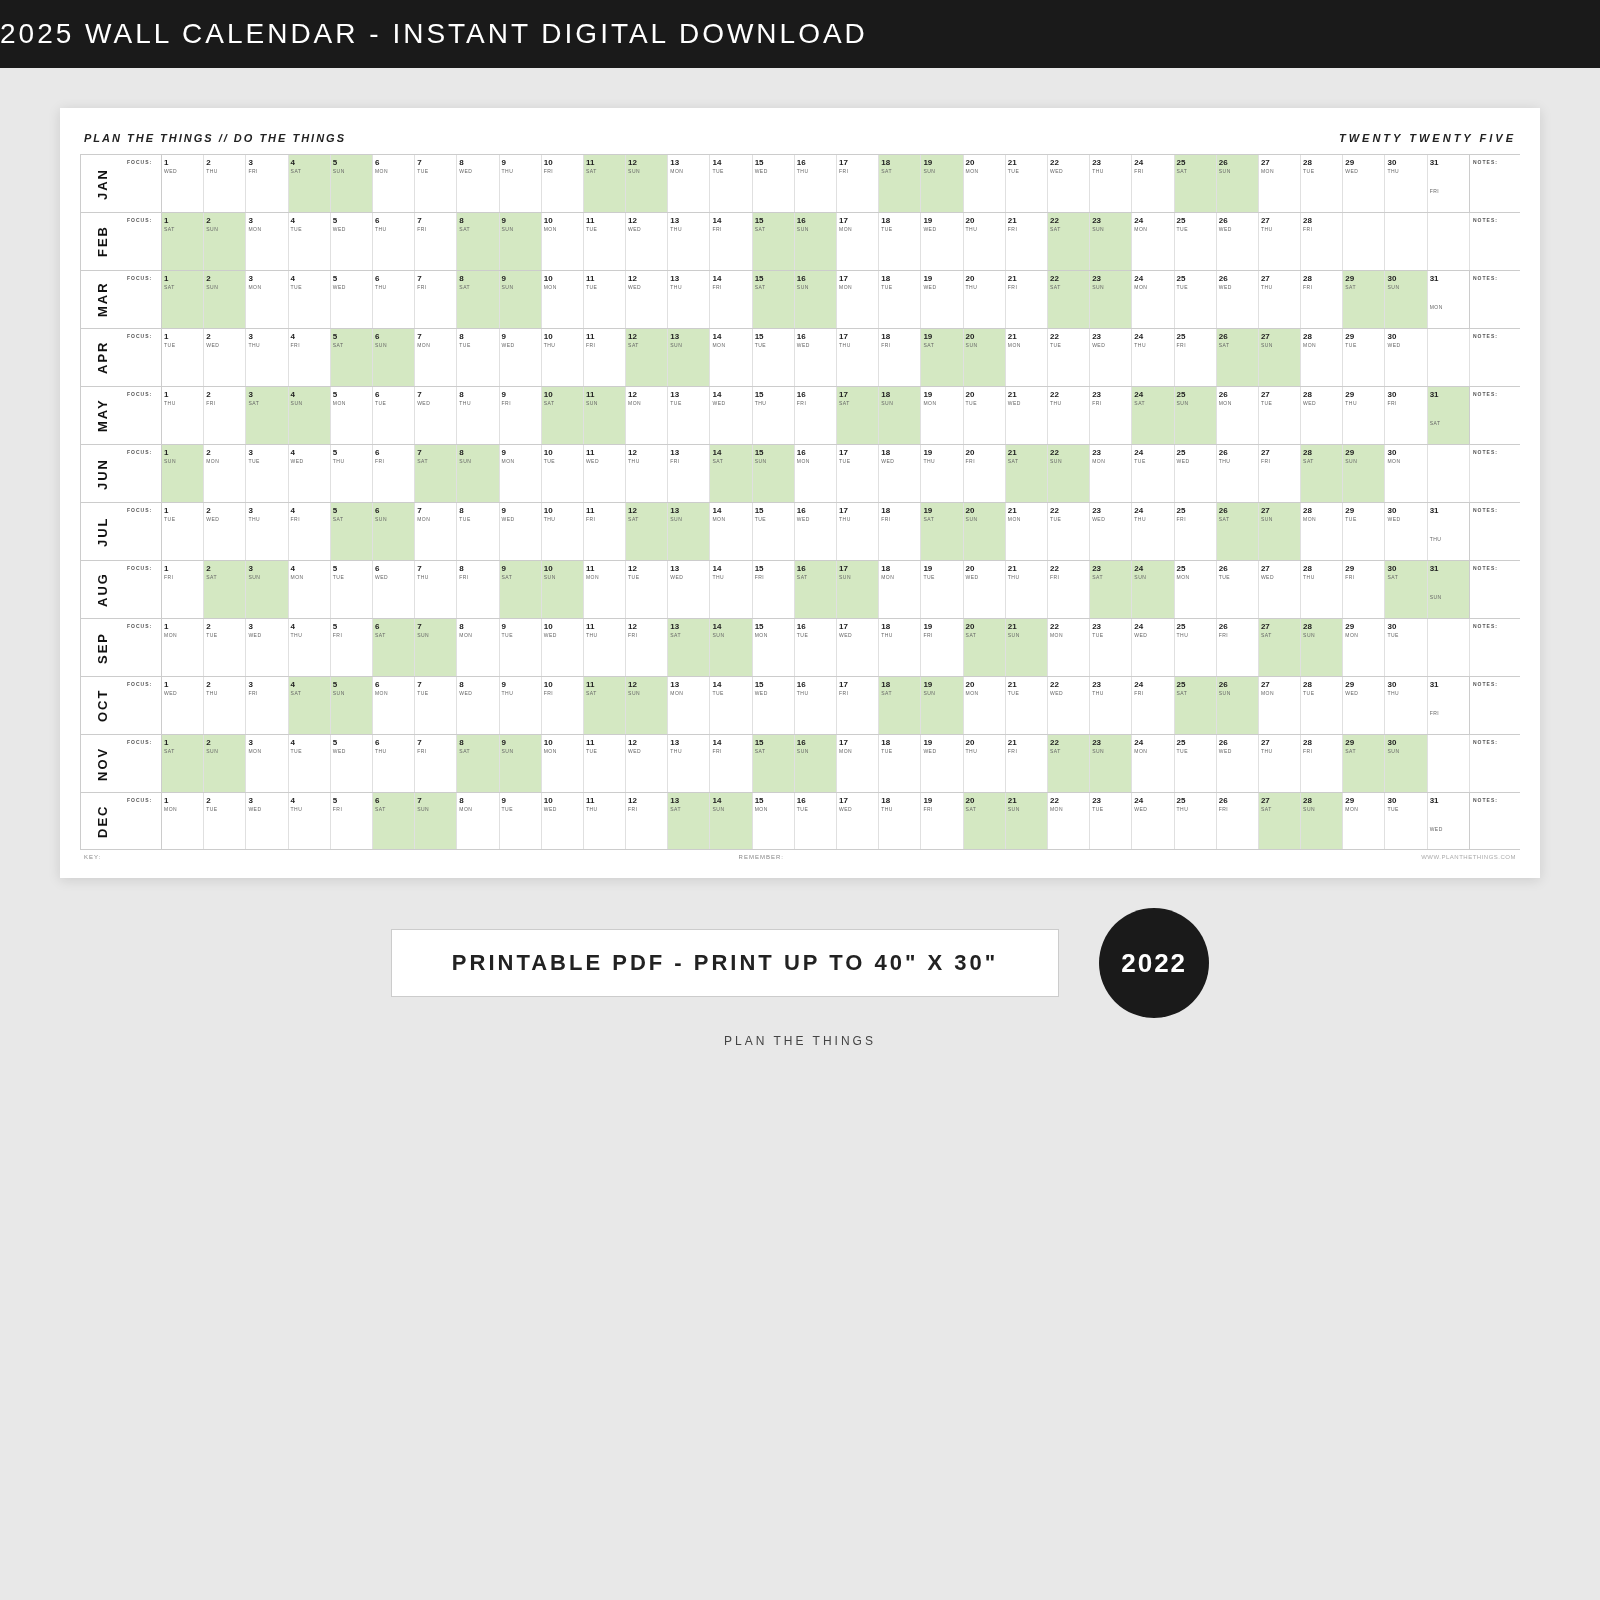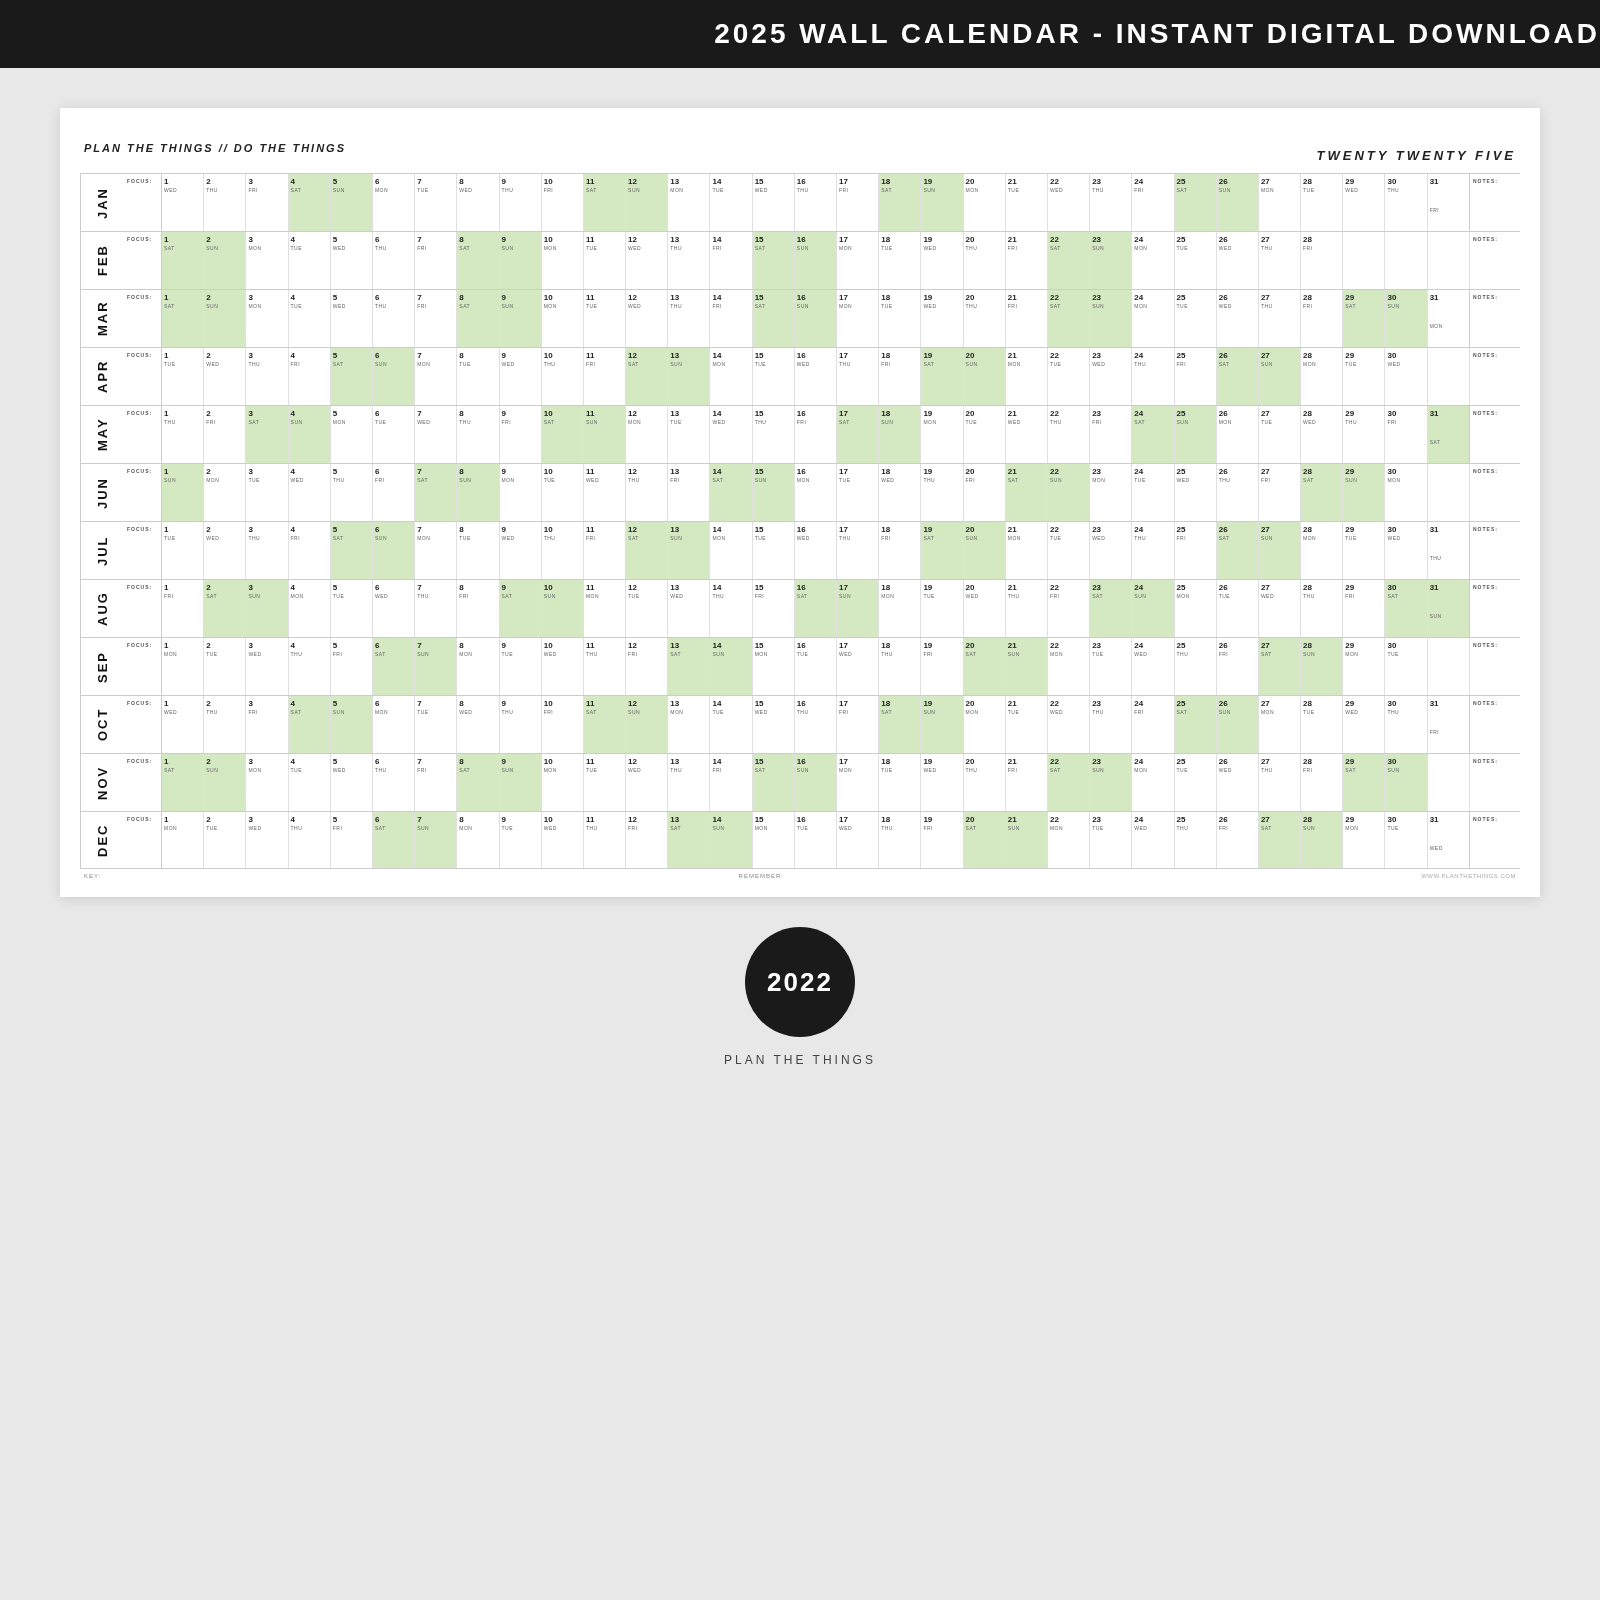--- a/index.html
+++ b/index.html
@@ -8,24 +8,24 @@
       height: 1600px;
       background: #e8e8e8;
       font-family: Arial, Helvetica, sans-serif;
       overflow: hidden;
     }
 
     
     .top-banner {
       background: #1a1a1a;
       color: #fff;
-      text-align: right;
+      text-align: left;
       padding: 18px 0;
       font-size: 28px;
-      font-weight: 700;
+      font-weight: 400;
       letter-spacing: 3px;
       text-transform: uppercase;
     }
 
     
     .main-content {
       display: flex;
       flex-direction: column;
       align-items: center;
       padding: 40px 60px 20px;
@@ -48,25 +48,24 @@
       padding: 0 4px;
       font-style: italic;
     }
     .cal-header-left {
       font-size: 11px;
       font-weight: 700;
       letter-spacing: 2px;
       color: #222;
     }
     .cal-header-right {
-      font-size: 13px;
+      font-size: 11px;
       font-weight: 700;
       letter-spacing: 3px;
       color: #222;
-      margin-top: 16px;
     }
 
     .month-row {
       display: flex;
       border-top: 1px solid #ccc;
       height: 58px;
     }
     .month-row:last-of-type {
       border-bottom: 1px solid #ccc;
     }
@@ -1841,20 +1840,23 @@
         </div>
       </div>
     <div class="cal-footer">
       <span class="cal-footer-left">KEY:</span>
       <span class="cal-footer-center">REMEMBER:</span>
       <span class="cal-footer-right">WWW.PLANTHETHINGS.COM</span>
     </div>
   </div>
 
   <div class="bottom-section">
+    <div class="printable-badge">
+      <span>PRINTABLE PDF - PRINT UP TO 40" x 30"</span>
+    </div>
     <div class="year-badge">
       <span>2022</span>
     </div>
   </div>
 
   <div class="page-footer">
     <span>PLAN THE THINGS</span>
   </div>
 </div>
 

